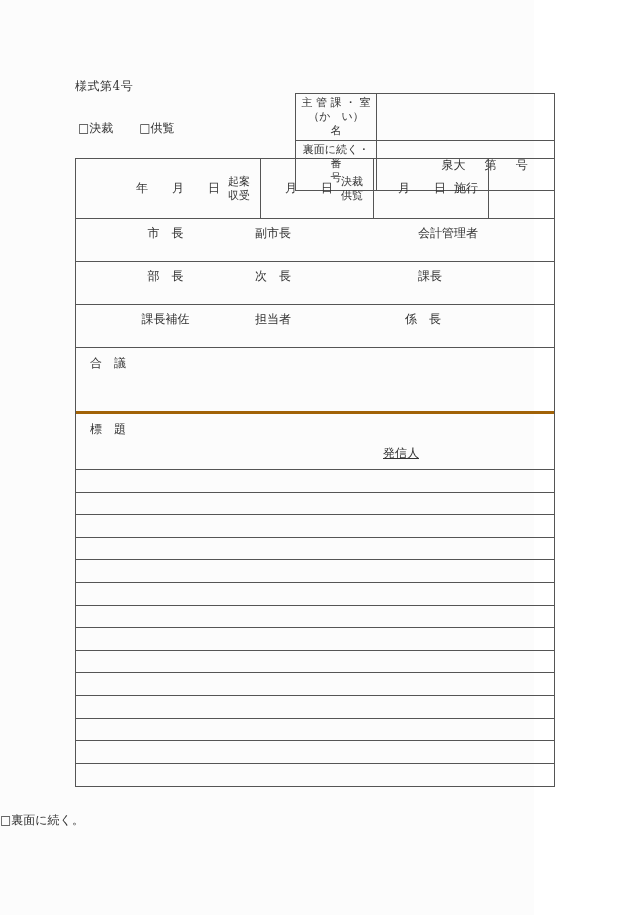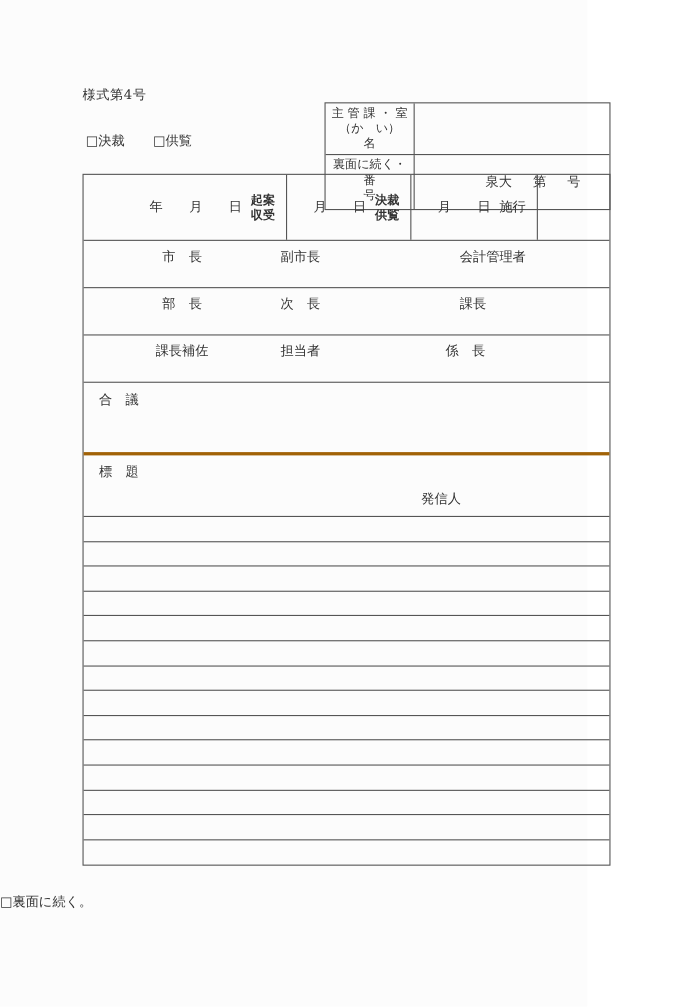--- a/index.html
+++ b/index.html
@@ -125,21 +125,20 @@
   }
   .date-inner .d { margin-right: 24px; }
   .date-inner .d.last { margin-right: 8px; }
   .stack {
     display: inline-block;
     font-size: 11px;
     line-height: 1.2;
     text-align: center;
     white-space: pre-line;
     margin-right: 6px;
-    font-weight: bold;
   }
   .shiko-txt { margin-right: 6px; white-space: nowrap; }
 
   .bunsho-head {
     border-bottom: 1px solid #555;
     font-size: 11px;
     line-height: 1.25;
     padding: 2px 3px 3px 3px;
     text-align: center;
     box-sizing: border-box;
@@ -190,20 +189,21 @@
     position: absolute;
     left: 14px;
     top: 7px;
     white-space: nowrap;
   }
   .hyodai .sender {
     position: absolute;
     left: 307px;
     top: 31px;
     white-space: nowrap;
+    text-decoration: underline;
   }
 
   
   .rule {
     height: 22.6px;
     box-sizing: border-box;
     border-bottom: 1px solid #555;
   }
   .rule.last { border-bottom: none; }
 

